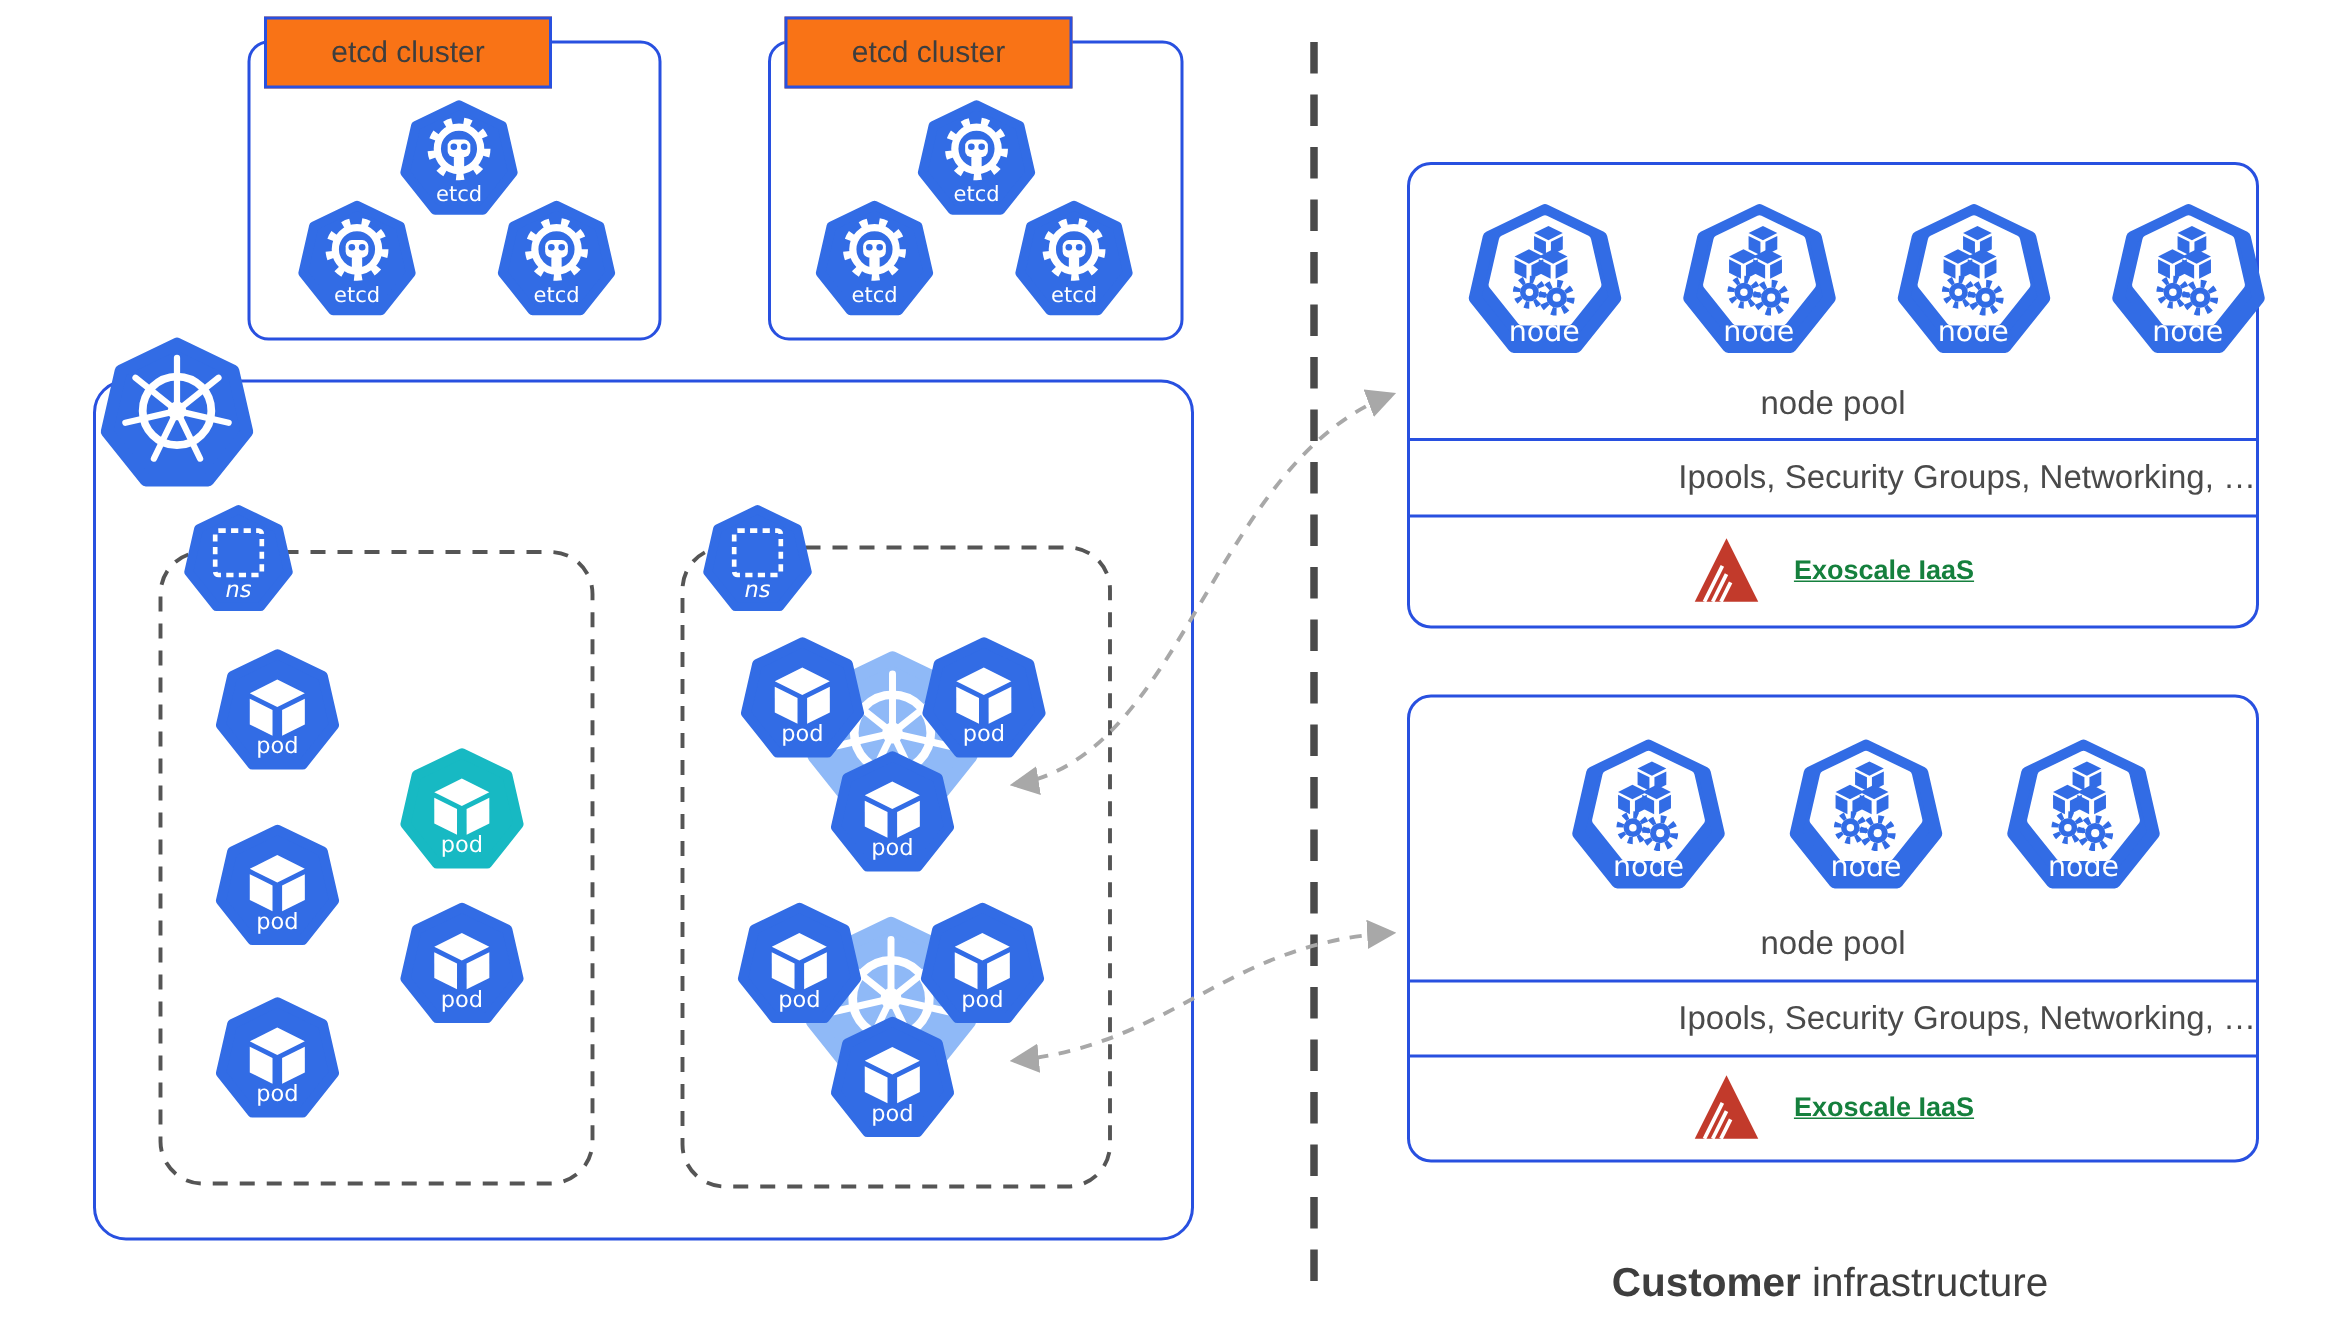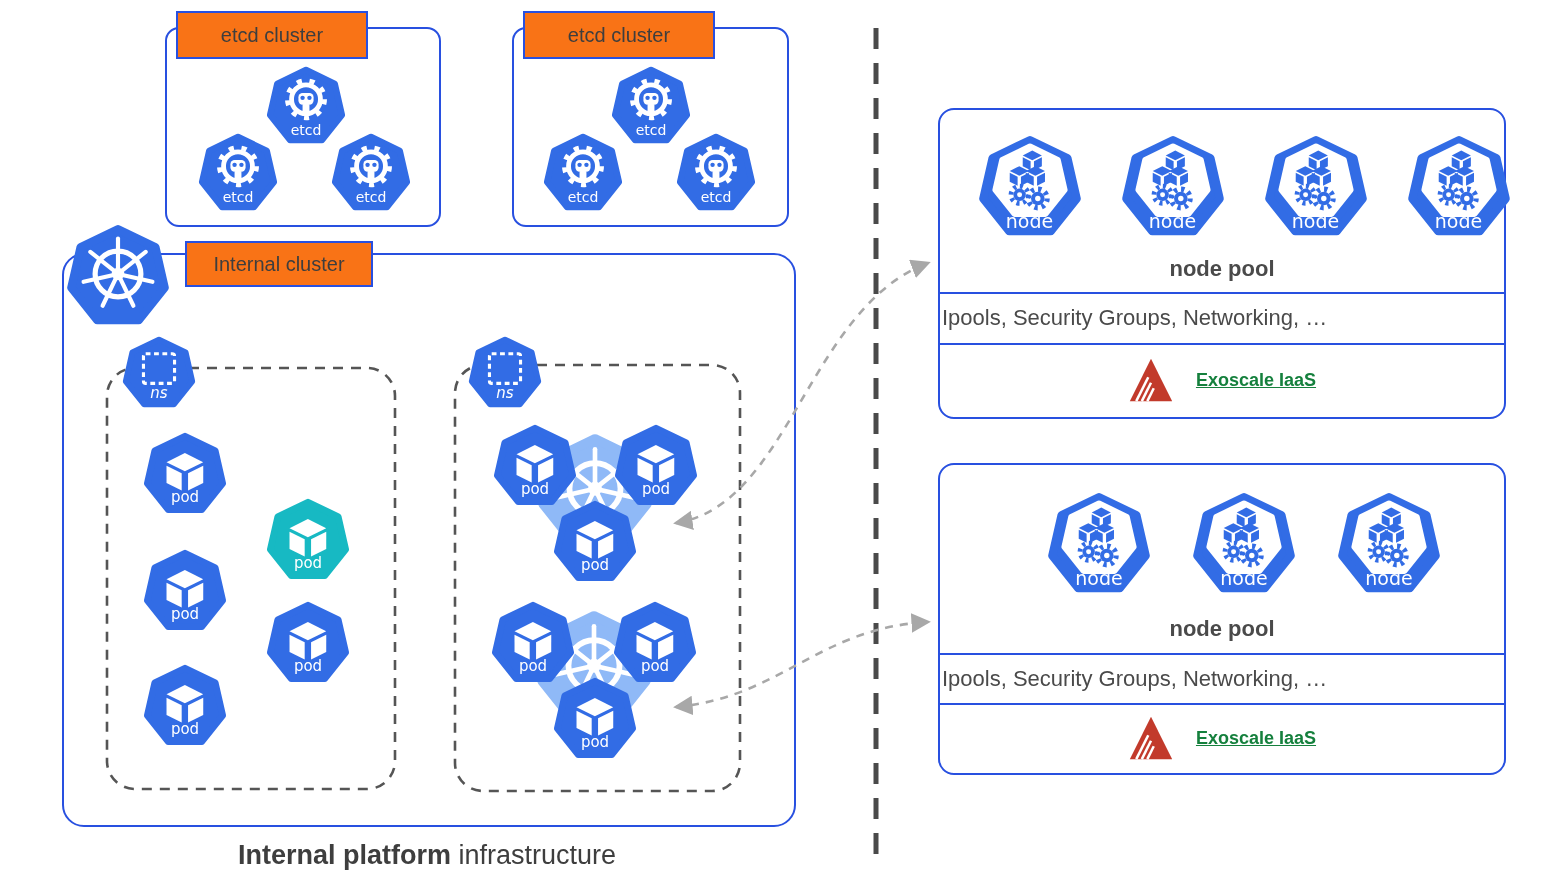--- a/index.html
+++ b/index.html
@@ -10,22 +10,22 @@
   html,body{margin:0;padding:0;background:#fff;font-family:"Liberation Sans",sans-serif;}
   .stage{position:relative;width:1565px;height:892px;background:#fff;overflow:hidden;}
   .layer{position:absolute;inset:0;width:1565px;height:892px;}
   .under{z-index:1;} .content{z-index:2;} .over{z-index:3;pointer-events:none;}
   .blue-box{position:absolute;border:2px solid var(--border-blue);border-radius:16px;background:transparent;}
   .label-box{position:absolute;border:2px solid var(--border-blue);background:#f97316;display:flex;align-items:center;justify-content:center;
     font-size:20px;color:var(--text-dark);z-index:4;}
   .cust{position:absolute;border:2px solid var(--border-blue);border-radius:16px;background:#fff;}
   .cust .hr{position:absolute;left:-1px;right:-1px;border-top:2px solid var(--border-blue);}
   .cust .nodes{position:absolute;left:0;right:0;display:flex;justify-content:center;padding-left:44px;}
-  .cust .pool-label{position:absolute;left:0;right:0;text-align:center;font-size:22px;color:#4a4a4a;font-weight:bold;}
-  .cust .services{position:absolute;left:2px;right:0;text-align:left;font-size:22px;color:#4a4a4a;}
+  .cust .pool-label{position:absolute;left:0;right:0;text-align:center;font-size:22px;color:#4a4a4a;}
+  .cust .services{position:absolute;left:16px;right:0;text-align:right;font-size:22px;color:#4a4a4a;}
   .cust .iaas-row{position:absolute;left:0;right:0;display:flex;align-items:center;justify-content:center;gap:22px;}
   .cust .iaas-label{font-size:18px;font-weight:bold;color:#15803d;text-decoration:underline;}
   .icon{position:absolute;}
   .icon svg{position:absolute;inset:0;width:100%;height:100%;overflow:visible;display:block;}
   .nodes .icon{position:relative;width:104px;height:106px;flex:0 0 auto;}
   .ilabel{position:absolute;left:0;right:0;text-align:center;color:#fff;z-index:2;font-family:"DejaVu Sans",sans-serif;}
   .pod-l{bottom:12%;font-size:15px;}
   .etcd-l{bottom:10%;font-size:14px;}
   .ns-l{bottom:11%;font-size:15px;font-style:italic;}
   .node-l{bottom:8%;font-size:19px;}
@@ -110,23 +110,20 @@
   <div class="label-box" style="left:176px;top:11px;width:188px;height:44px">
     <span>etcd cluster</span>
   </div>
 
   <div class="blue-box" style="left:512px;top:27px;width:273px;height:196px;border-radius:14px"></div>
   <div class="label-box" style="left:523px;top:11px;width:188px;height:44px">
     <span>etcd cluster</span>
   </div>
 
   <div class="blue-box" style="left:62px;top:253px;width:730px;height:570px;border-radius:22px"></div>
-  <div class="label-box" style="left:185px;top:241px;width:184px;height:42px">
-    <span>Internal cluster</span>
-  </div>
 
   <div class="content layer" style="pointer-events:none">
 
     <div class="icon" style="left:266px;top:66px;width:80px;height:80px">
       <svg viewBox="0 0 100 100">
           <use href="#hep" class="c-blue"></use>
           <use href="#etcdlogo" transform="translate(7,2) scale(0.86)" style="color:#fff"></use>
         </svg>
       <span class="ilabel etcd-l">etcd</span>
     </div>
@@ -347,22 +344,22 @@
     <div class="services" style="top:201px">Ipools, Security Groups, Networking, …</div>
     <div class="hr" style="top:238px"></div>
     <div class="iaas-row" style="top:238px;bottom:0">
       <svg viewBox="0 0 100 100" style="width:46px;height:46px">
           <use href="#exologo"></use>
         </svg>
       <span class="iaas-label">Exoscale IaaS</span>
     </div>
   </div>
 
-  <div class="footer" style="left:62px;top:840px;width:730px">
-    <b>Internal platform</b>
+  <div class="footer" style="left:938px;top:840px;width:564px">
+    <b>Customer</b>
     <span>infrastructure</span>
   </div>
 
   <svg class="layer over">
     <line class="divider" x1="876" y1="28" x2="876" y2="860"></line>
     <path class="arrow" d="M 676 523 C 790 505 808 308 928 263" marker-start="url(#ah)" marker-end="url(#ah)"></path>
     <path class="arrow" d="M 676 707 C 782 697 818 628 928 622" marker-start="url(#ah)" marker-end="url(#ah)"></path>
   </svg>
 
 </div>

